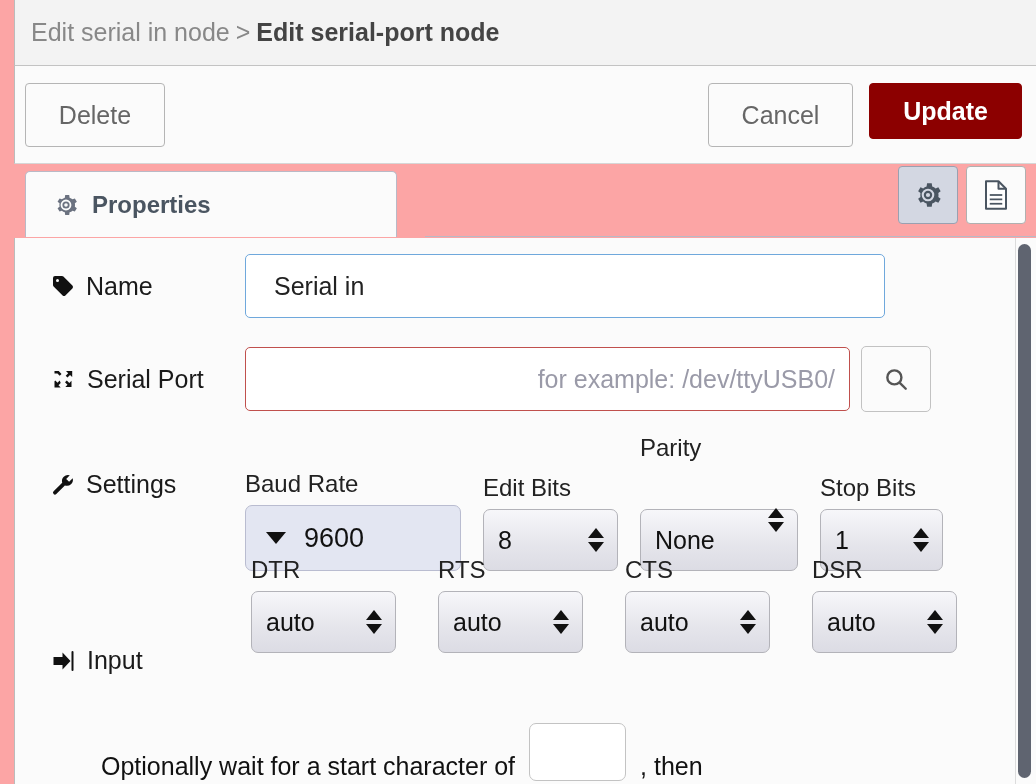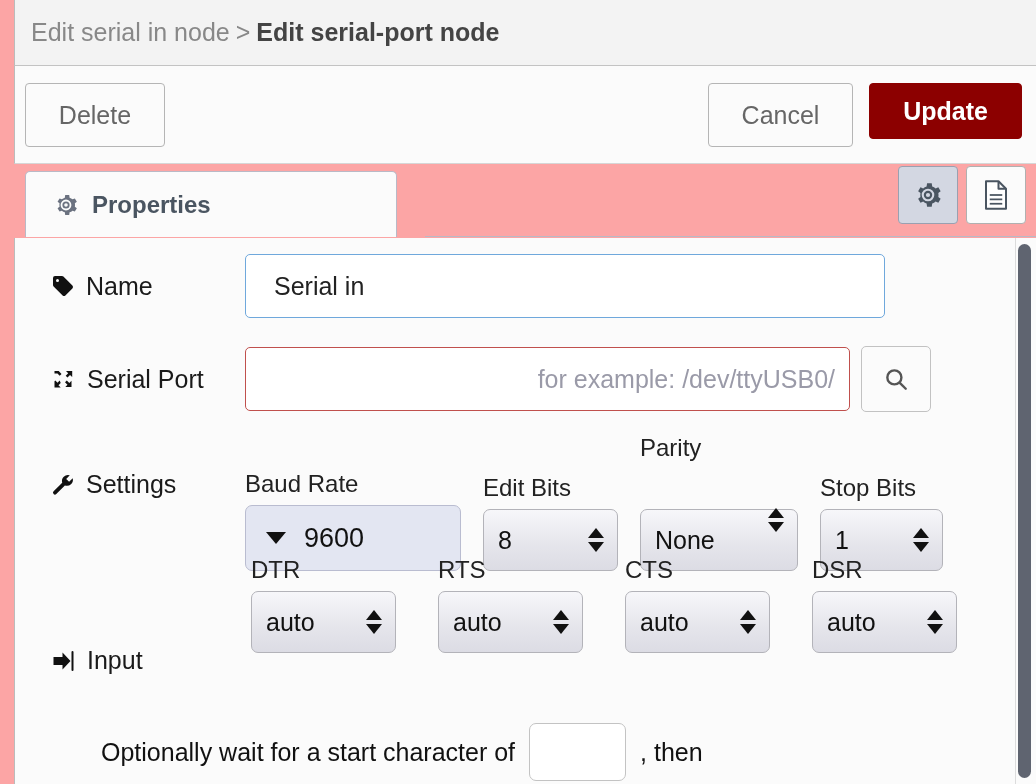--- a/index.html
+++ b/index.html
@@ -190,21 +190,21 @@
   .baudbtn .caret {
     width: 0; height: 0; border-left: 10px solid transparent;
     border-right: 10px solid transparent; border-top: 12px solid #111;
   }
 
   .settings-grid { display: flex; align-items: flex-end; gap: 22px; }
   .flow-grid { display: flex; gap: 42px; padding-left: 236px; }
   .flow-grid .sel { width: 145px; }
 
   .startchar-line {
-    display: flex; align-items: center; gap: 14px;
+    display: flex; align-items: flex-end; gap: 14px;
     padding-left: 86px; font-size: 25px; color: #111;
   }
   .input-startchar { width: 97px; height: 58px; border-radius: 7px; border: 1px solid #c3c3c3; }
 
   
   .scrollbar {
     position: absolute; right: 4px; top: 242px;
     width: 15px; height: 538px;
     background: #fbfbfb;
   }

